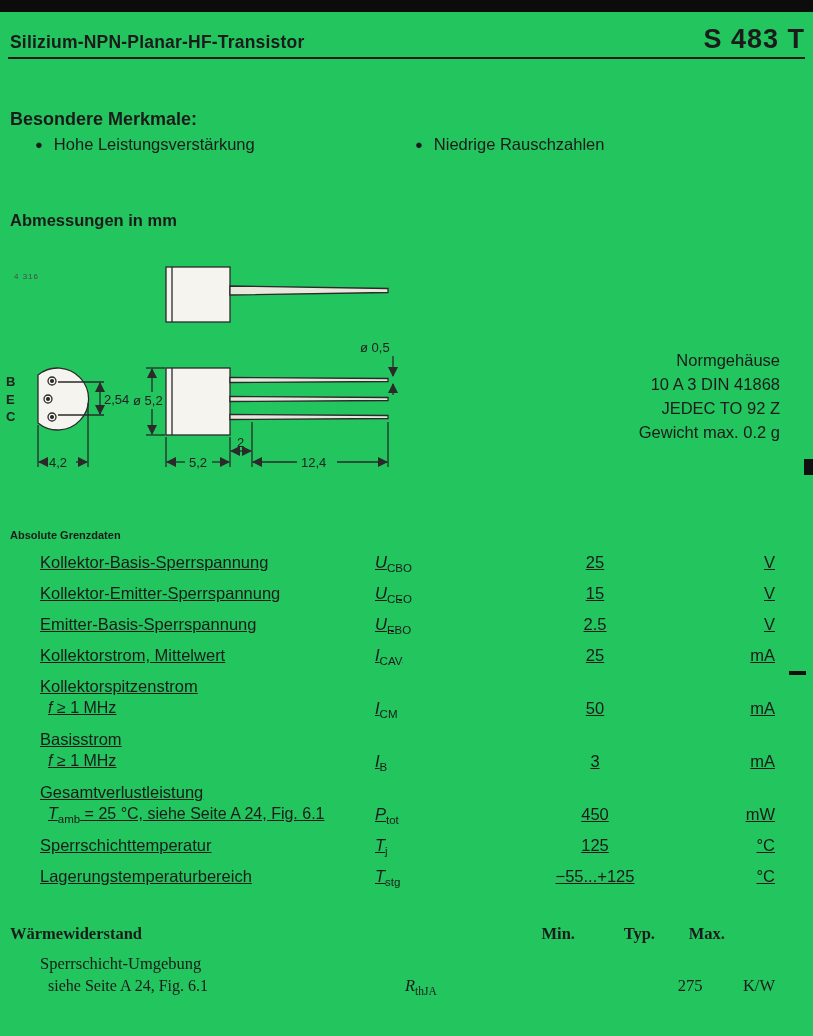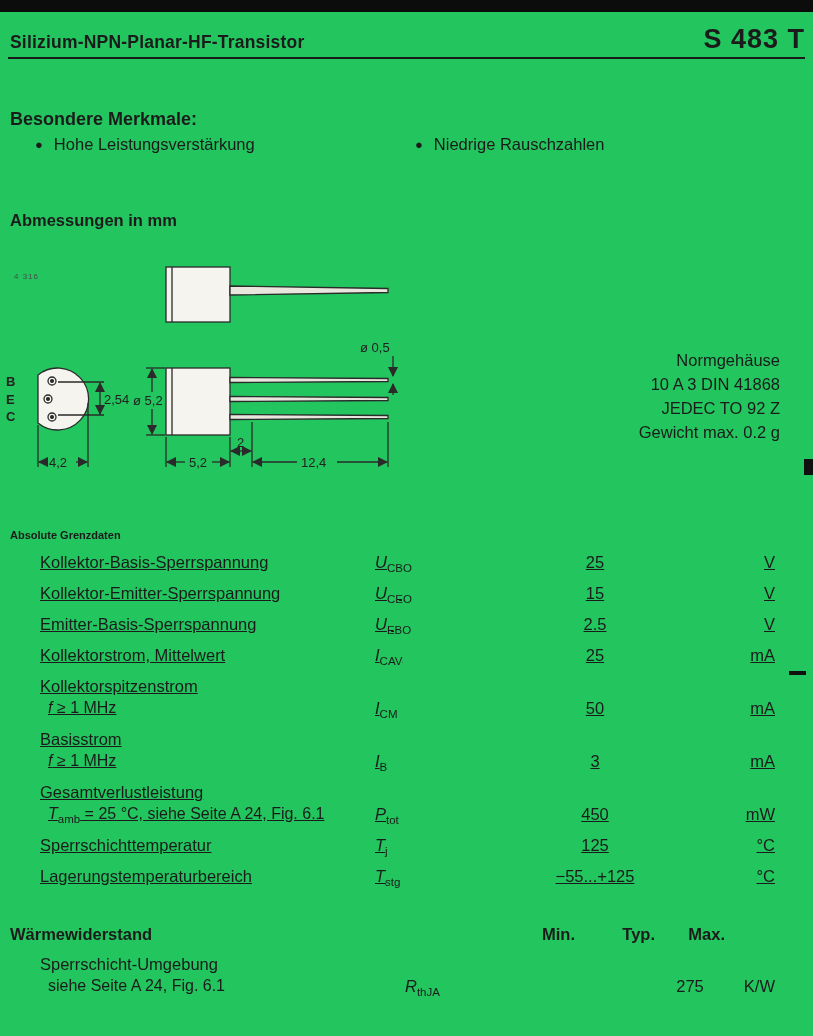--- a/index.html
+++ b/index.html
@@ -39,21 +39,21 @@
   .cond{font-size:16px;padding-left:8px;}
   .cell.val{text-align:center;}
   .cell.unit{text-align:right;}
   i.sym{font-style:italic;}
   sub{font-size:11.5px;line-height:0;}
 
   .thermal{position:absolute;left:10px;top:922px;width:765px;}
   .trow{display:grid;grid-template-columns:395px 105px 65px 80px 70px 1fr;align-items:end;}
   .th26{height:26px;}
   .th52{height:52px;}
-  .tcell{padding-bottom:3px;font-size:16.5px;line-height:22px;}
+  .tcell{padding-bottom:3px;font-size:16.5px;line-height:22px;font-family:Liberation Serif, serif;}
   .tcell.thead{font-weight:bold;text-align:right;}
   .tcell.theading{font-weight:bold;}
   .tcell.label{padding-left:30px;}
   .tcell.ctr{text-align:center;}
   .tcell.unit{text-align:right;}
   .note{font-size:16px;padding-left:8px;}
 
   .scan-mark{position:absolute;background:#101010;}
   .mark-bracket{right:0;top:459px;width:9px;height:16px;}
   .mark-dash{left:789px;top:671px;width:17px;height:4px;}

